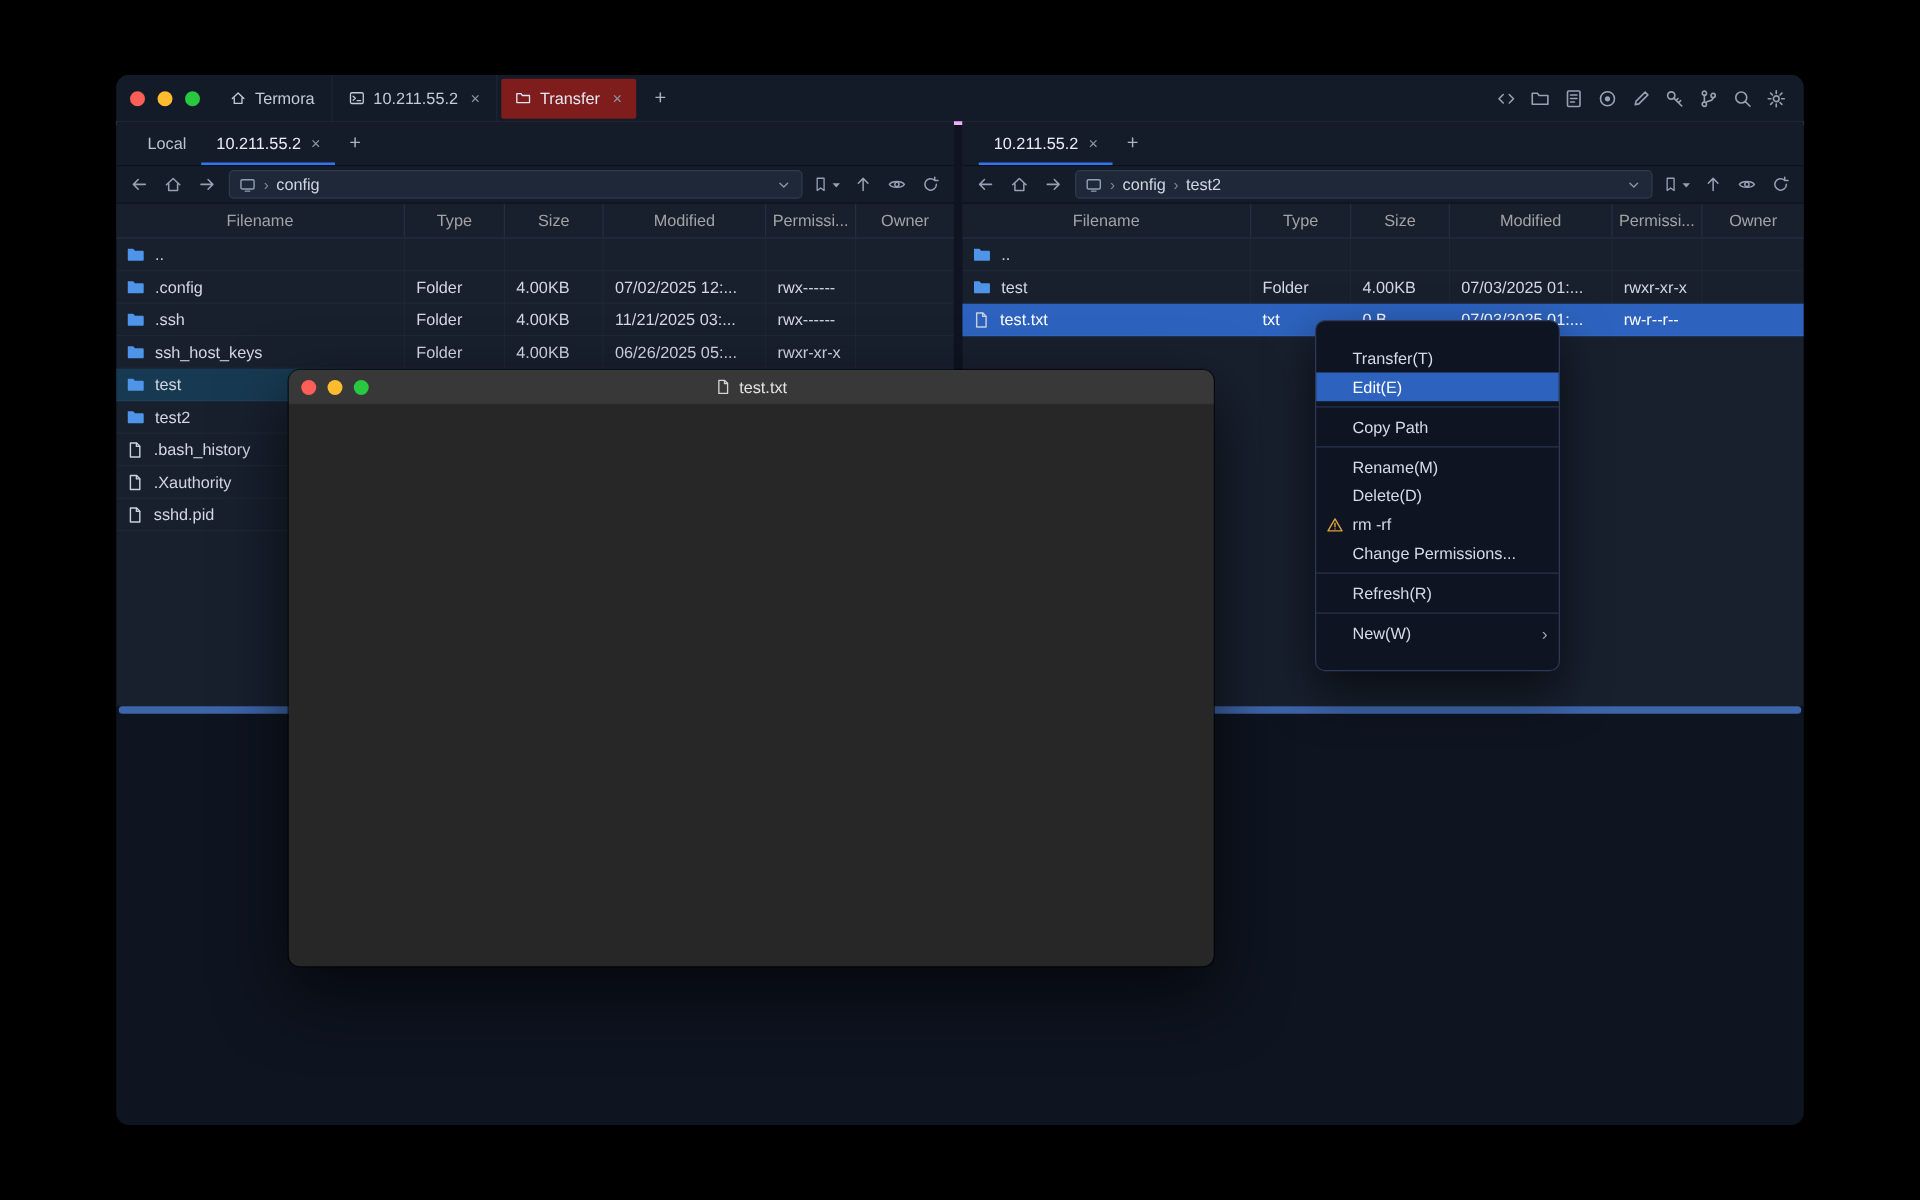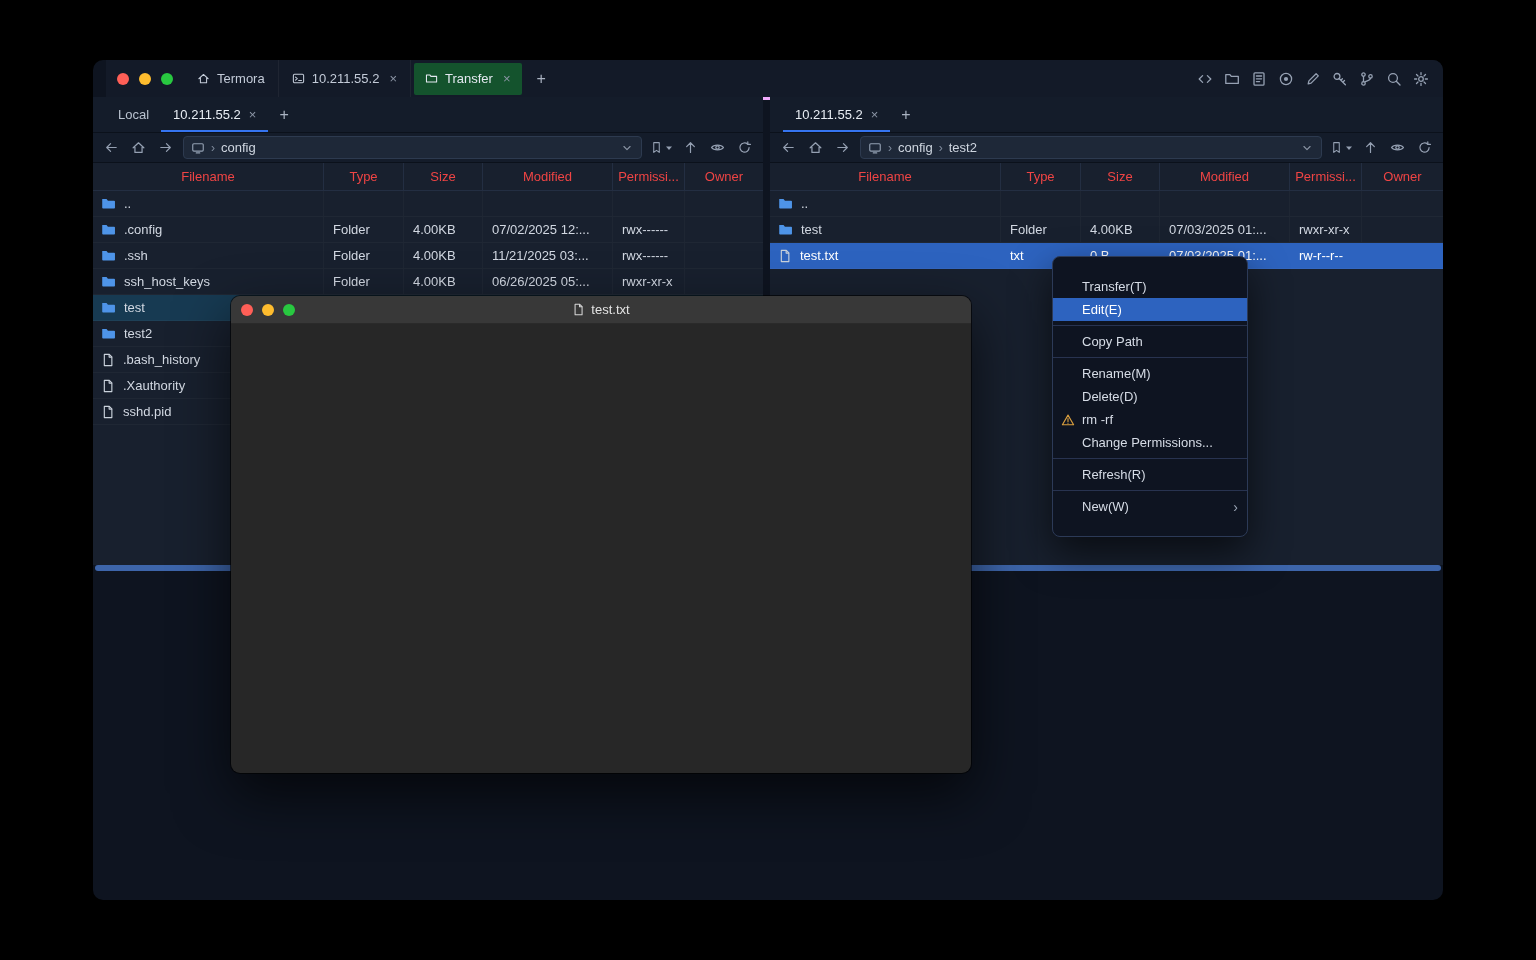--- a/index.html
+++ b/index.html
@@ -3,31 +3,31 @@
 <meta charset="utf-8">
 <style>
   html,body{margin:0;padding:0}
   body{width:1536px;height:960px;background:#000;position:relative;overflow:hidden;
        font-family:"Liberation Sans","DejaVu Sans",sans-serif;font-size:13px;color:#ccd3de}
 
   
   .app-window{position:absolute;left:93px;top:60px;width:1350px;height:840px;background:#0e1420;
               border-radius:10px;overflow:hidden;box-shadow:0 30px 70px rgba(0,0,0,.8)}
 
-  .titlebar{position:absolute;left:13px;top:0;right:0;height:37px;background:#131a28;border-bottom:3px solid #f0abfc}
+  .titlebar{position:absolute;left:0;top:0;right:0;height:37px;background:#131a28;border-bottom:3px solid #f0abfc}
   .lights{position:absolute;left:11px;top:0;height:37px;display:flex;align-items:center;gap:10px}
   .light{width:12px;height:12px;border-radius:50%}
   .light.red{background:var(--c-traffic-red)}
   .light.yellow{background:var(--c-traffic-yellow)}
   .light.green{background:var(--c-traffic-green)}
 
   .tb-tabs{position:absolute;left:78px;top:0;height:37px;display:flex;align-items:center}
   .tb-tab{display:flex;align-items:center;gap:7px;padding:0 13px;height:37px;color:#c3cbd8;
           border-right:1px solid rgba(255,255,255,.05);box-sizing:border-box}
-  .tb-tab.active{background:#14532d;border-radius:2px;height:29px;margin:0 3px;border-right:none;padding:16px 11px;color:#e4e9f1}
+  .tb-tab.active{background:#7f1d1d;border-radius:2px;height:29px;margin:0 3px;border-right:none;padding:16px 11px;color:#e4e9f1}
   .tb-tab .x{color:#8b95a5;margin-left:3px;font-size:13px}
   .tb-plus{display:flex;align-items:center;height:37px;padding:0 12px;color:#aab3c2;font-size:16px}
 
   .tb-icons{position:absolute;right:12px;top:0;height:37px;display:flex;align-items:center;gap:7px}
   .tb-btn{width:20px;height:21px;display:flex;align-items:center;justify-content:center;color:#96a1b3}
 
   
   .icn{display:inline-flex;width:16px;height:16px;color:inherit;flex:none}
   .icn svg{width:100%;height:100%;display:block}
   .icn.sm{width:13px;height:13px}
@@ -48,21 +48,21 @@
   .navrow{height:29px;background:#141c2a;border-bottom:1px solid #0b111b;display:flex;align-items:center;padding:0 5px}
   .nav-btn{width:27px;height:24px;display:flex;align-items:center;justify-content:center;color:#95a0b2;flex:none}
   .nav-btn .icn{width:15px;height:15px}
   .pathbox{flex:1;height:21px;margin:0 4px;background:#1e2838;border:1px solid #2d3a4f;border-radius:4px;
            display:flex;align-items:center;padding:0 7px;gap:6px;color:#cfd6e0;min-width:0}
   .pathbox .icn{width:14px;height:14px;color:#93a0b2}
   .crumb-sep{color:#7e8a9c;font-size:12px}
   .pathbox .chev{margin-left:auto;color:#8a94a5}
   .bookmark-btn{display:flex;align-items:center;gap:2px;padding:0 4px;height:24px;color:#95a0b2;flex:none}
 
-  .thead{height:27px;display:flex;align-items:center;background:#18202e;border-bottom:1px solid #232e42;color:#ef4444}
+  .thead{height:27px;display:flex;align-items:center;background:#18202e;border-bottom:1px solid #232e42;color:#a3a3a3}
   .hc{height:100%;display:flex;align-items:center;justify-content:center;border-right:1px solid #232e42;box-sizing:border-box}
   .hc:last-child{border-right:none}
   .c0{width:231px}.c1{width:80px}.c2{width:79px}.c3{width:130px}.c4{width:72px}.c5{flex:1}
 
   .frow{height:25px;display:flex;align-items:center;border-bottom:1px solid rgba(255,255,255,.03);color:#d2d8e2}
   .fc{height:100%;display:flex;align-items:center;border-right:1px solid rgba(255,255,255,.028);box-sizing:border-box;
       padding-left:9px;overflow:hidden;white-space:nowrap}
   .fc:last-child{border-right:none}
   .fc.c0{padding-left:8px;gap:8px}
   .frow.sel{background:var(--c-selection);color:#fff}

